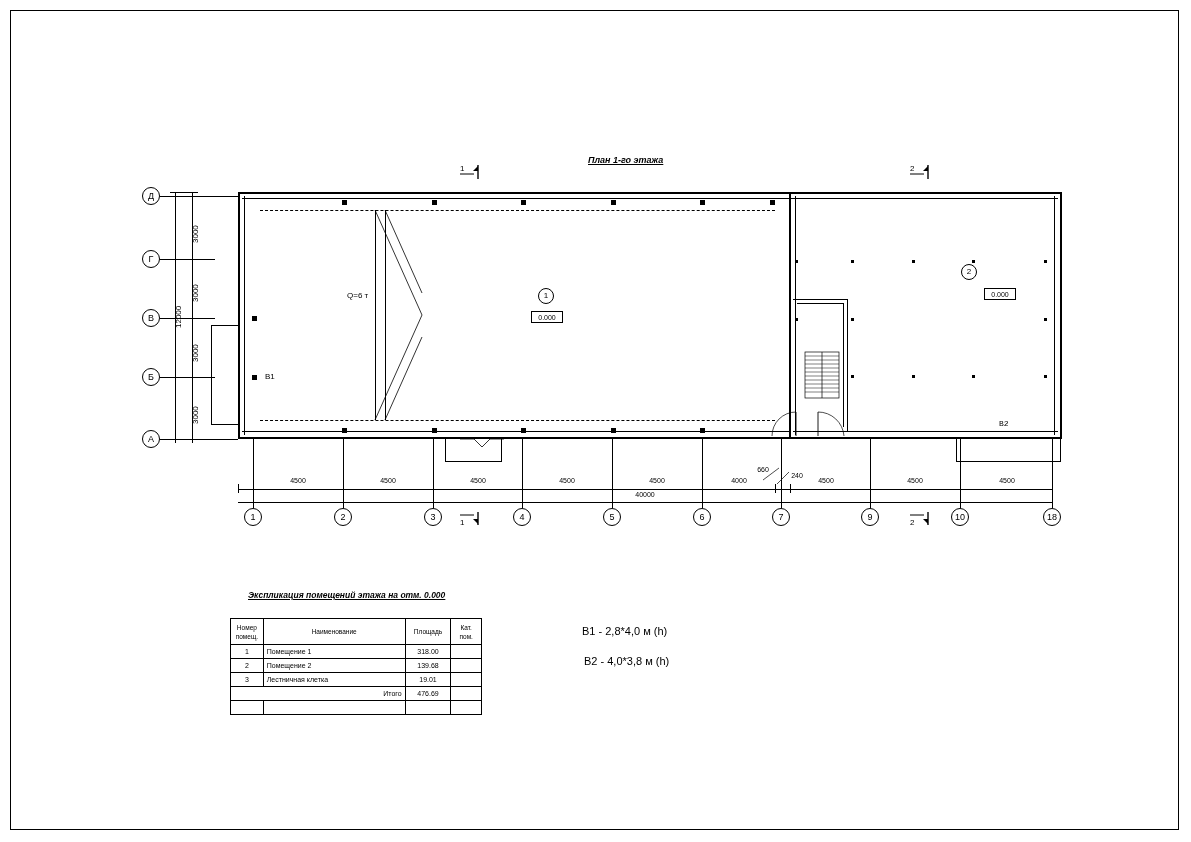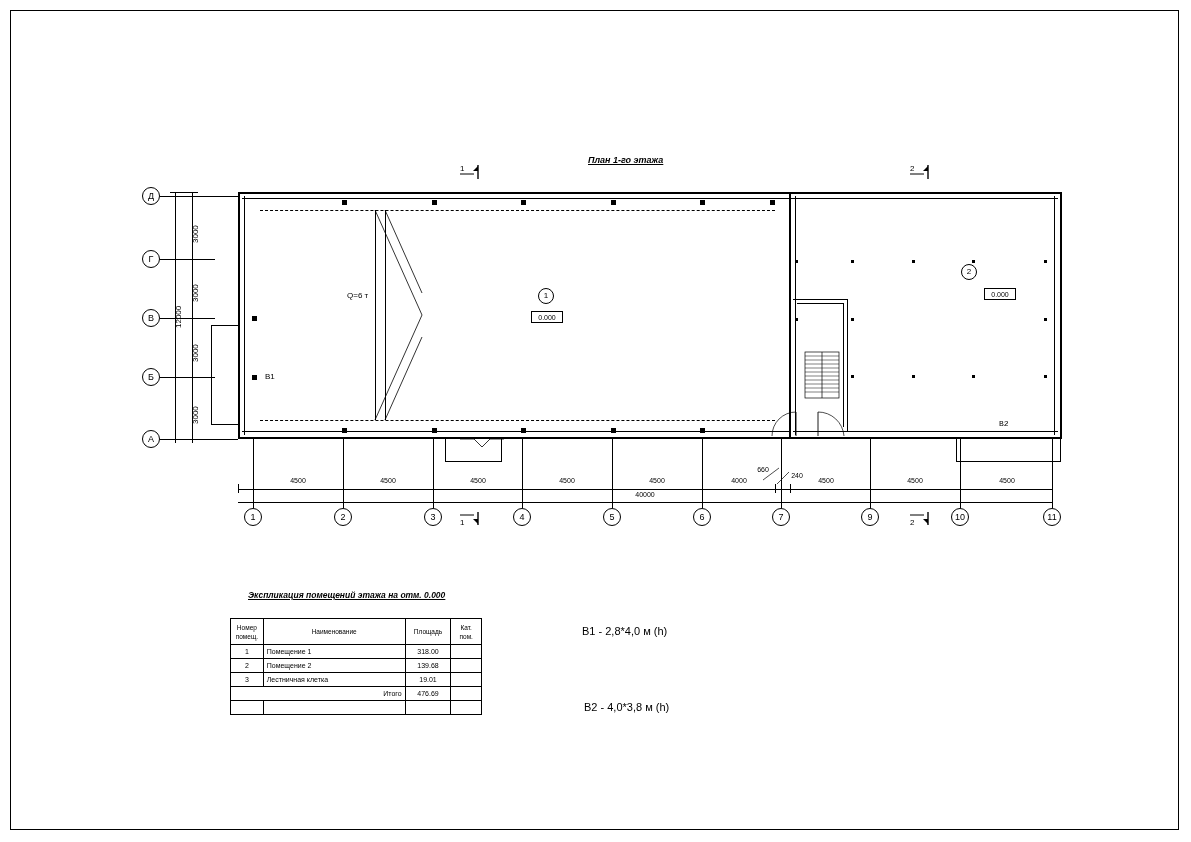--- a/index.html
+++ b/index.html
@@ -308,21 +308,21 @@
 
   <div class="circ md" style="left:244px; top:508px;">1</div>
   <div class="circ md" style="left:334px; top:508px;">2</div>
   <div class="circ md" style="left:424px; top:508px;">3</div>
   <div class="circ md" style="left:513px; top:508px;">4</div>
   <div class="circ md" style="left:603px; top:508px;">5</div>
   <div class="circ md" style="left:693px; top:508px;">6</div>
   <div class="circ md" style="left:772px; top:508px;">7</div>
   <div class="circ md" style="left:861px; top:508px;">9</div>
   <div class="circ md" style="left:951px; top:508px;">10</div>
-  <div class="circ md" style="left:1043px; top:508px;">11</div>
+  <div class="circ md" style="left:1043px; top:508px;">18</div>
 
   <div class="vline" style="left:253px; top:437px; height:71px;"></div>
   <div class="vline" style="left:343px; top:437px; height:71px;"></div>
   <div class="vline" style="left:433px; top:437px; height:71px;"></div>
   <div class="vline" style="left:522px; top:437px; height:71px;"></div>
   <div class="vline" style="left:612px; top:437px; height:71px;"></div>
   <div class="vline" style="left:702px; top:437px; height:71px;"></div>
   <div class="vline" style="left:781px; top:437px; height:71px;"></div>
   <div class="vline" style="left:870px; top:437px; height:71px;"></div>
   <div class="vline" style="left:960px; top:437px; height:71px;"></div>
@@ -402,14 +402,14 @@
       <tr>
         <td class="c"></td>
         <td class="n"></td>
         <td class="c"></td>
         <td class="c"></td>
       </tr>
     </tbody>
   </table>
 
   <div class="notes" style="left:582px; top:625px;">В1 -  2,8*4,0 м (h)</div>
-  <div class="notes" style="left:584px; top:655px;margin-top:46px;">В2 - 4,0*3,8 м (h)</div>
+  <div class="notes" style="left:584px; top:655px;">В2 - 4,0*3,8 м (h)</div>
 </div>
 
 </body></html>

